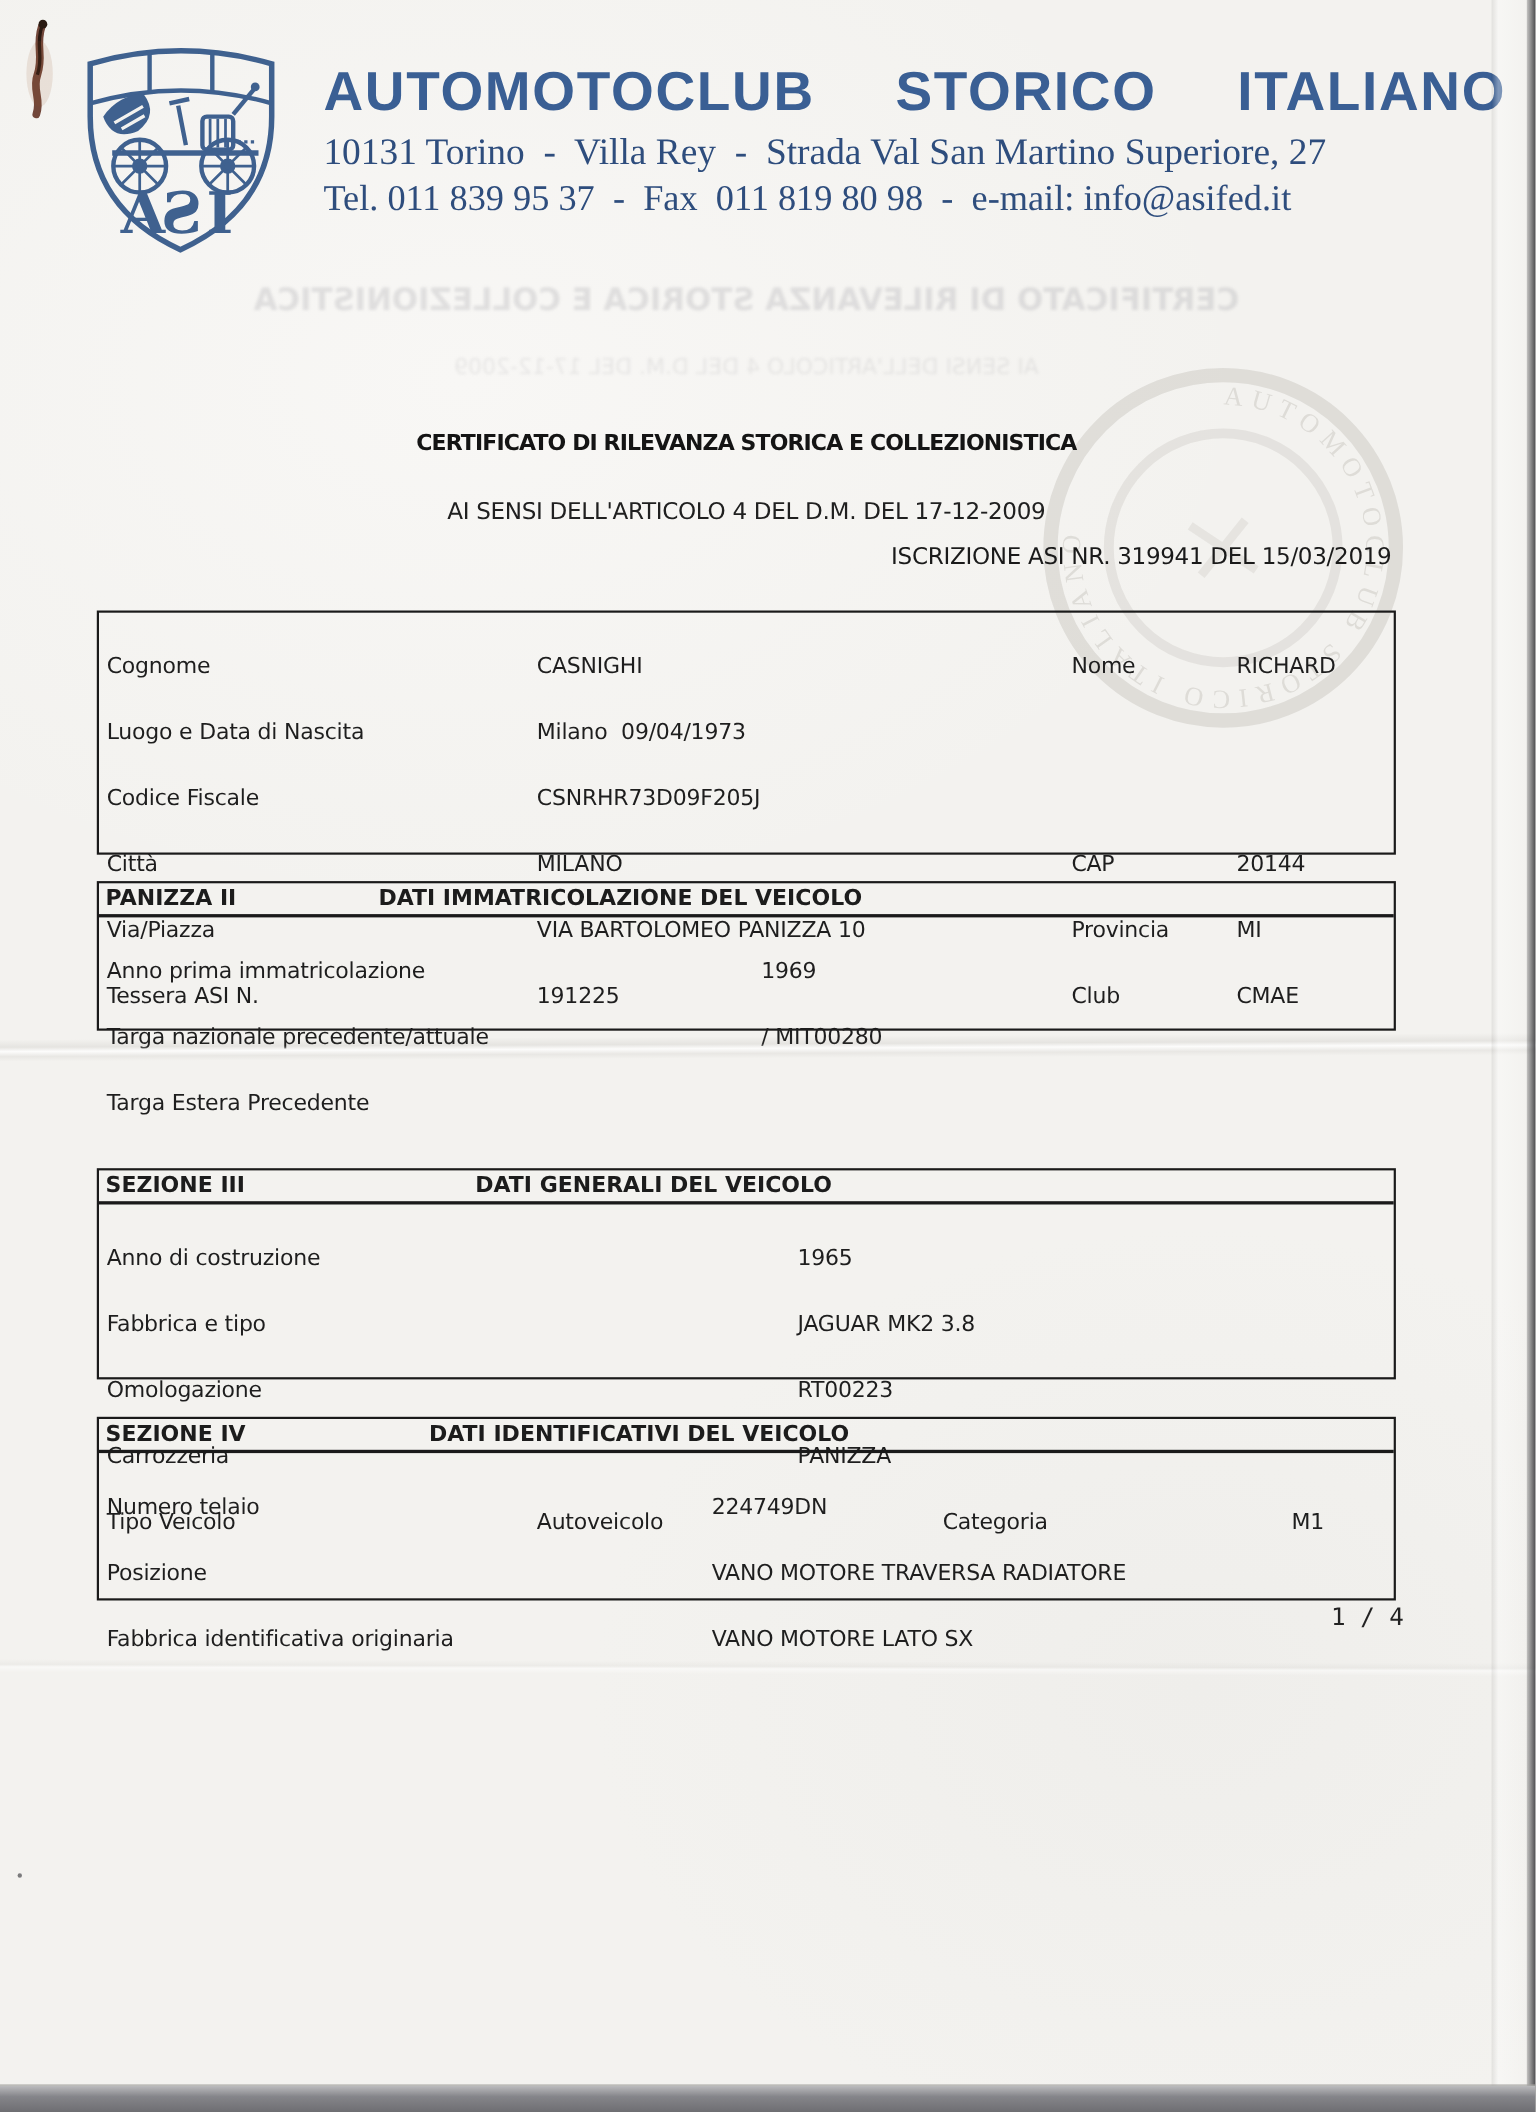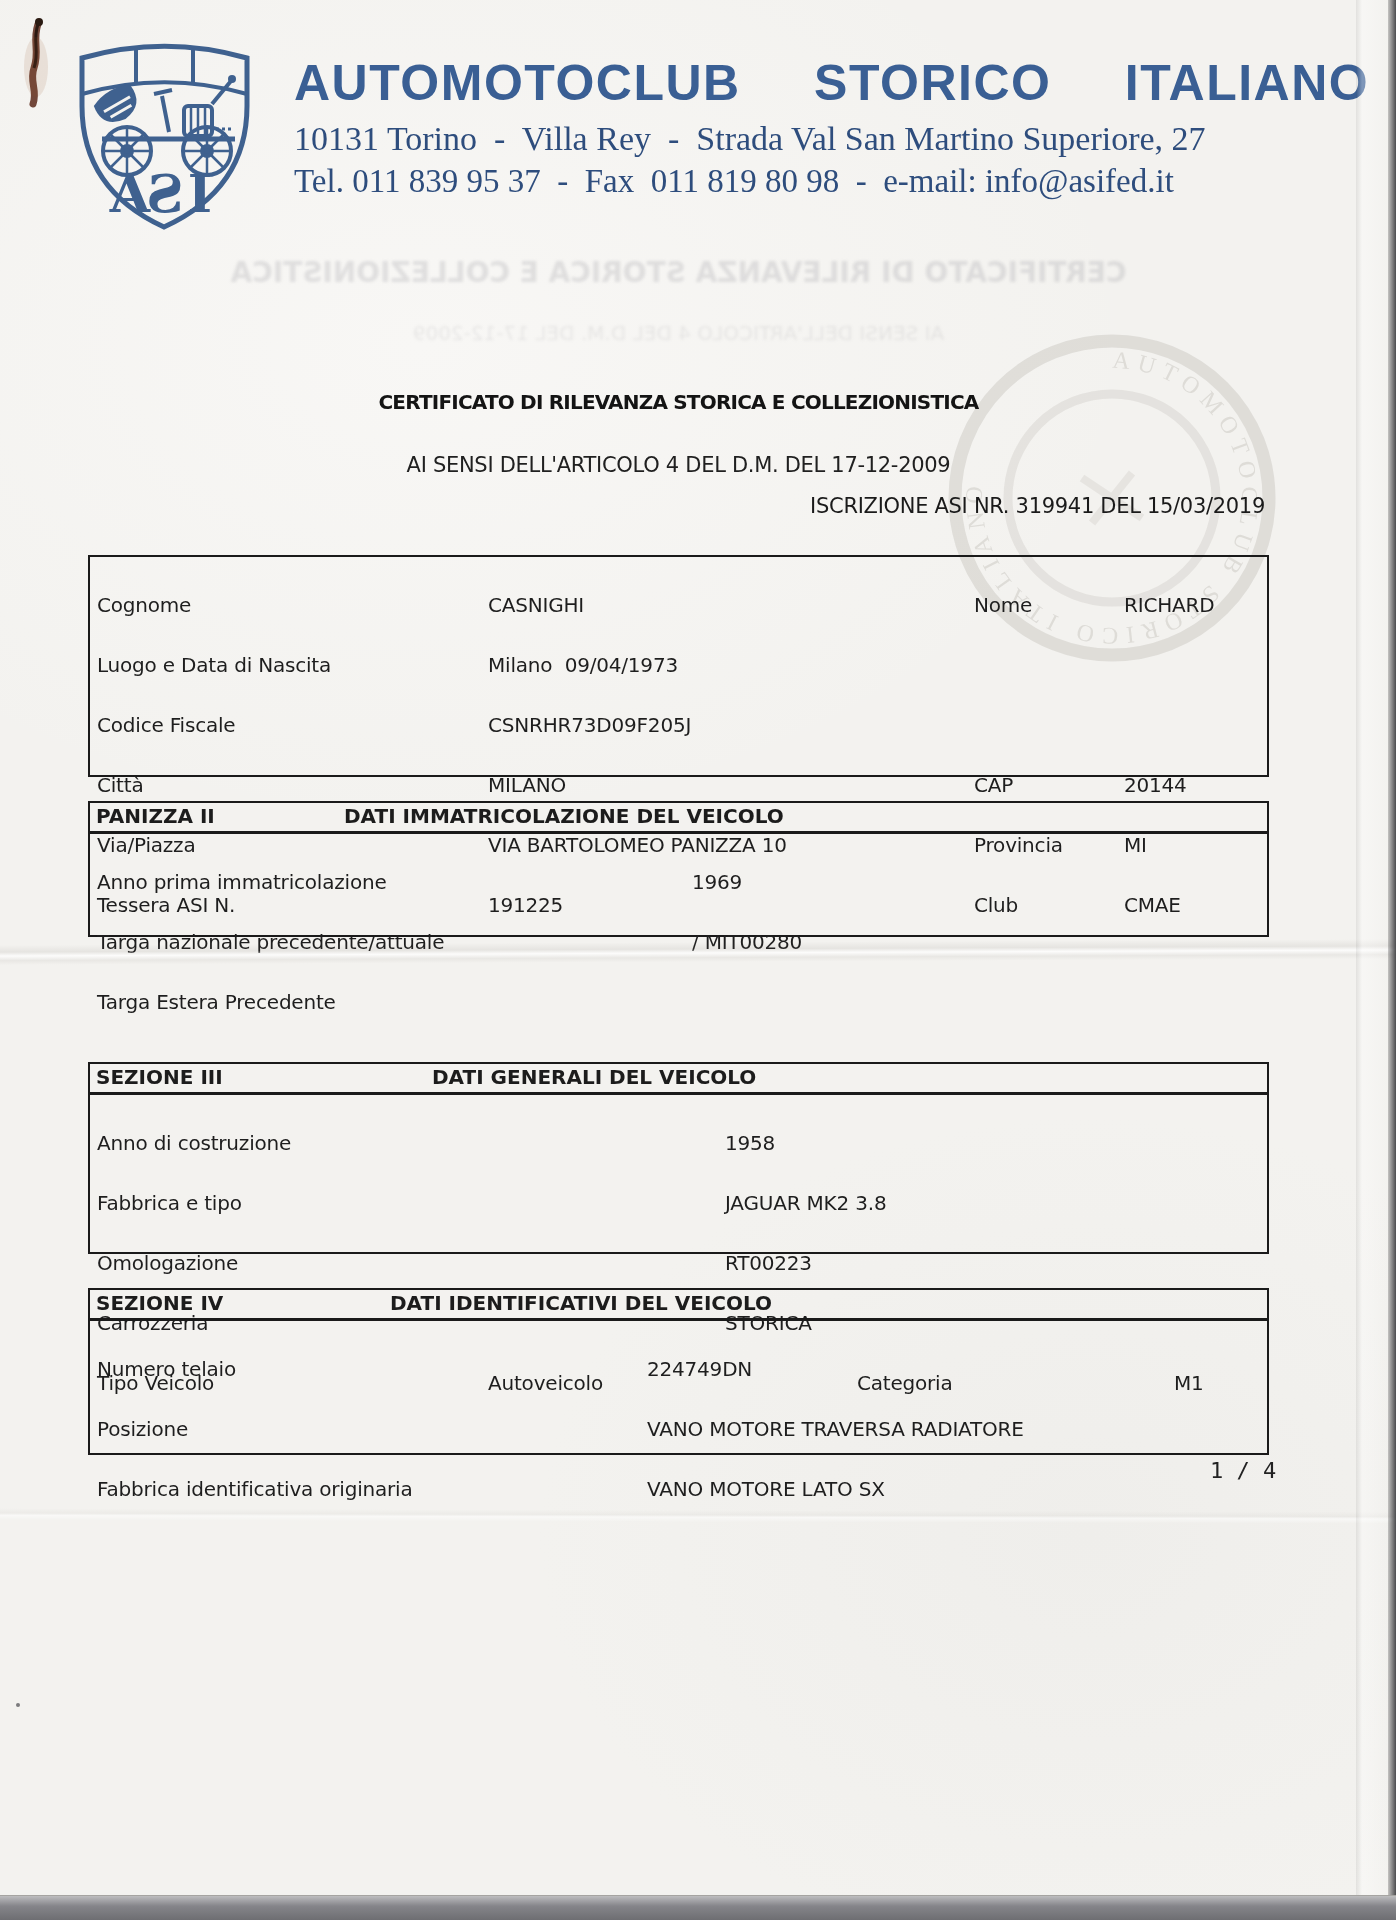--- a/index.html
+++ b/index.html
@@ -221,33 +221,33 @@
   <div class="abs crease crease2"></div>
 
   <section class="box" style="top:1062px;height:192px">
     <div class="sec-head">
       <span class="sl">SEZIONE III</span>
       <span class="st" style="left:342px">DATI GENERALI DEL VEICOLO</span>
     </div>
     <div class="sec-body">
       <div class="row">
         <span class="cell" style="left:7px">Anno di costruzione</span>
-        <span class="cell" style="left:635px">1958</span>
+        <span class="cell" style="left:635px">1965</span>
       </div>
       <div class="row">
         <span class="cell" style="left:7px">Fabbrica e tipo</span>
         <span class="cell" style="left:635px">JAGUAR MK2 3.8</span>
       </div>
       <div class="row">
         <span class="cell" style="left:7px">Omologazione</span>
         <span class="cell" style="left:635px">RT00223</span>
       </div>
       <div class="row">
         <span class="cell" style="left:7px">Carrozzeria</span>
-        <span class="cell" style="left:635px">STORICA</span>
+        <span class="cell" style="left:635px">PANIZZA</span>
       </div>
       <div class="row">
         <span class="cell" style="left:7px">Tipo Veicolo</span>
         <span class="cell" style="left:398px">Autoveicolo</span>
         <span class="cell" style="left:767px">Categoria</span>
         <span class="cell" style="left:1084px">M1</span>
       </div>
     </div>
   </section>
 

